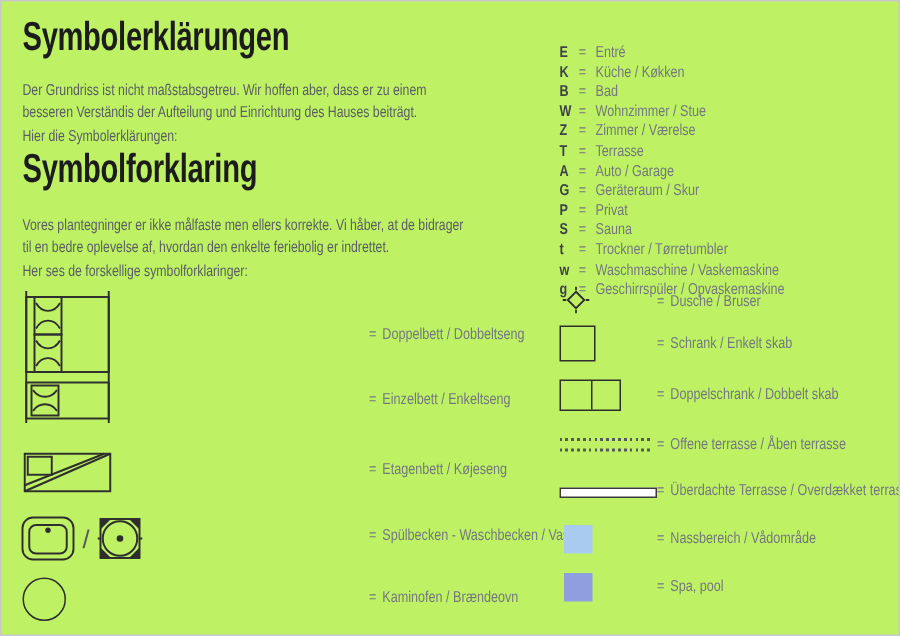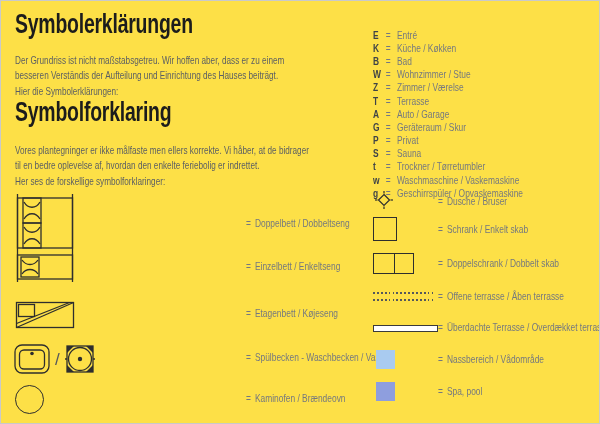--- a/index.html
+++ b/index.html
@@ -1,17 +1,17 @@
 <!DOCTYPE html>
 <html><head>
 <meta charset="utf-8">
 <style>
   html,body{margin:0;padding:0;background:#fff;}
   .page{
-    position:relative;width:600px;height:424px;background:#fde047;
+    position:relative;width:600px;height:424px;background:#bef264;
     border:1px solid #c9c9c9;box-sizing:border-box;overflow:hidden;
     font-family:"Liberation Sans",sans-serif;
   }
   
   .hd{position:absolute;margin:0;font-size:27px;font-weight:700;color:#1c1c1c;
       letter-spacing:-0.3px;white-space:nowrap;transform:scaleX(.72);transform-origin:0 50%;}
   .h-de{left:14px;top:8px;}
   .h-da{left:14px;top:96px;}
   
   .para{position:absolute;left:14px;width:470px;font-size:10.5px;line-height:15.5px;

